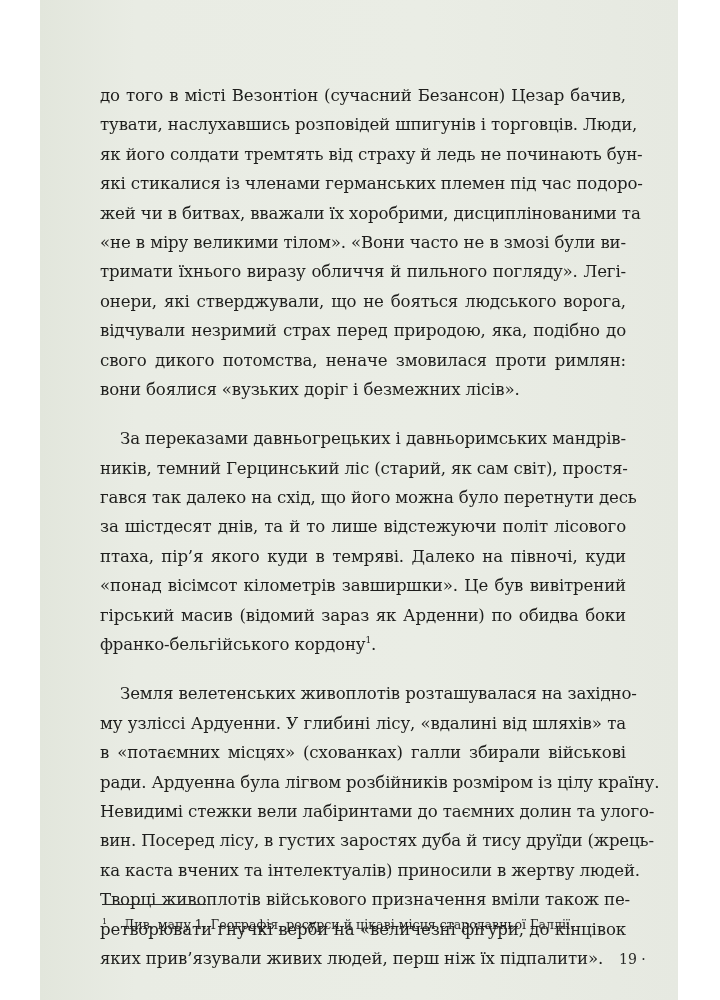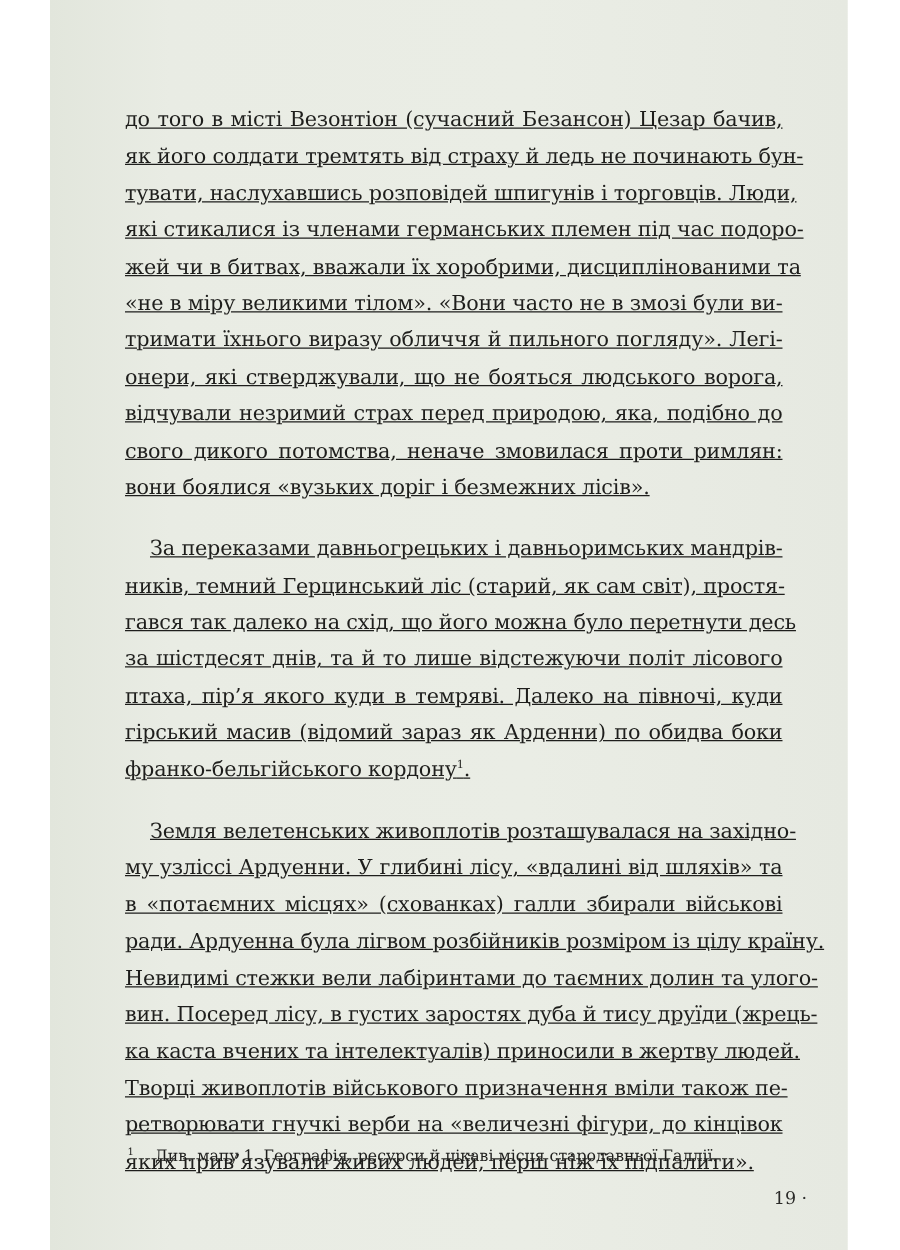--- a/index.html
+++ b/index.html
@@ -32,21 +32,20 @@
       line-height: 29.4px;
       color: #1e1e1c;
       letter-spacing: -0.15px;
     }
     .line {
       display: block;
       white-space: nowrap;
       text-align: justify;
       text-align-last: justify;
       height: 29.4px;
-      text-decoration: underline;
     }
     .line.last {
       text-align-last: left;
     }
     .line.indent {
       padding-left: 20px;
       margin-top: 20px;
     }
     sup.fn-ref {
       font-size: 9px;
@@ -88,36 +87,37 @@
       margin-left: 12px;
     }
   </style>
 </head>
 <body>
 
 <div class="page">
 
   <div class="text-block">
     <span class="line">до того в місті Везонтіон (сучасний Безансон) Цезар бачив,</span>
+    <span class="line">тувати, наслухавшись розповідей шпигунів і торговців. Люди,</span>
     <span class="line">як його солдати тремтять від страху й ледь не починають бун-</span>
-    <span class="line">тувати, наслухавшись розповідей шпигунів і торговців. Люди,</span>
     <span class="line">які стикалися із членами германських племен під час подоро-</span>
     <span class="line">жей чи в битвах, вважали їх хоробрими, дисциплінованими та</span>
     <span class="line">«не в міру великими тілом». «Вони часто не в змозі були ви-</span>
     <span class="line">тримати їхнього виразу обличчя й пильного погляду». Легі-</span>
     <span class="line">онери, які стверджували, що не бояться людського ворога,</span>
     <span class="line">відчували незримий страх перед природою, яка, подібно до</span>
     <span class="line">свого дикого потомства, неначе змовилася проти римлян:</span>
     <span class="line last">вони боялися «вузьких доріг і безмежних лісів».</span>
 
     <span class="line indent">За переказами давньогрецьких і давньоримських мандрів-</span>
     <span class="line">ників, темний Герцинський ліс (старий, як сам світ), простя-</span>
     <span class="line">гався так далеко на схід, що його можна було перетнути десь</span>
     <span class="line">за шістдесят днів, та й то лише відстежуючи політ лісового</span>
     <span class="line">птаха, пір’я якого куди в темряві. Далеко на півночі, куди</span>
+    <span class="line">«понад вісімсот кілометрів завширшки». Це був вивітрений</span>
     <span class="line">гірський масив (відомий зараз як Арденни) по обидва боки</span>
     <span class="line last"><span>франко-бельгійського кордону</span><sup class="fn-ref">1</sup><span>.</span></span>
 
     <span class="line indent">Земля велетенських живоплотів розташувалася на західно-</span>
     <span class="line">му узліссі Ардуенни. У глибині лісу, «вдалині від шляхів» та</span>
     <span class="line">в «потаємних місцях» (схованках) галли збирали військові</span>
     <span class="line">ради. Ардуенна була лігвом розбійників розміром із цілу країну.</span>
     <span class="line">Невидимі стежки вели лабіринтами до таємних долин та улого-</span>
     <span class="line">вин. Посеред лісу, в густих заростях дуба й тису друїди (жрець-</span>
     <span class="line">ка каста вчених та інтелектуалів) приносили в жертву людей.</span>

